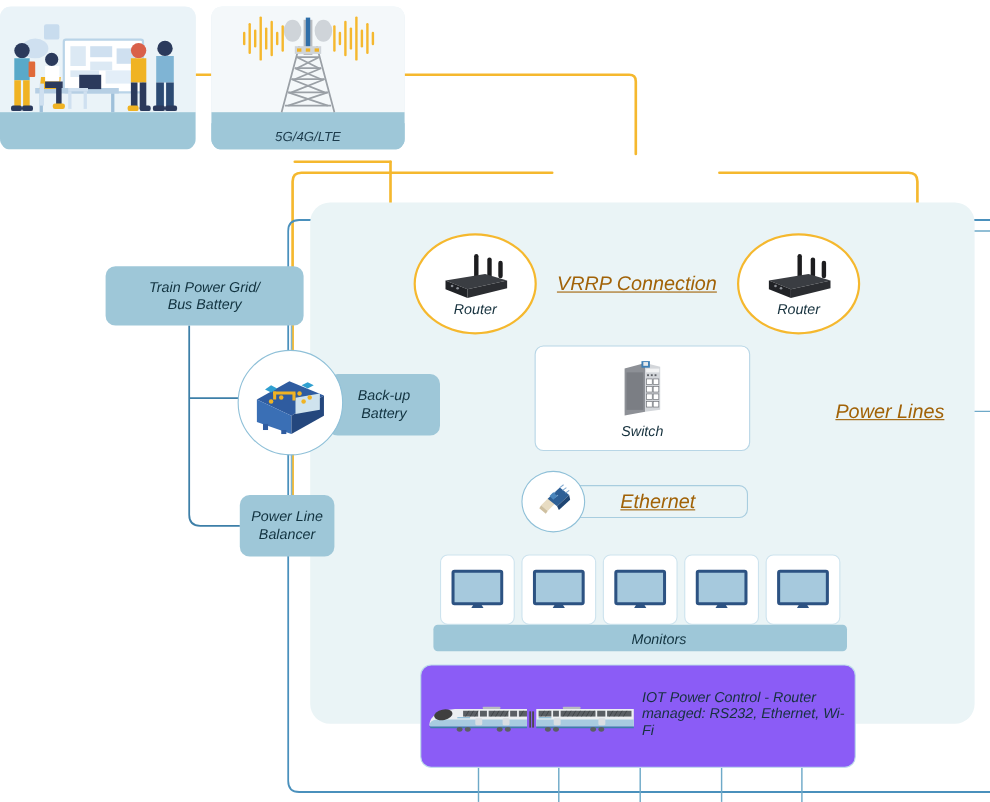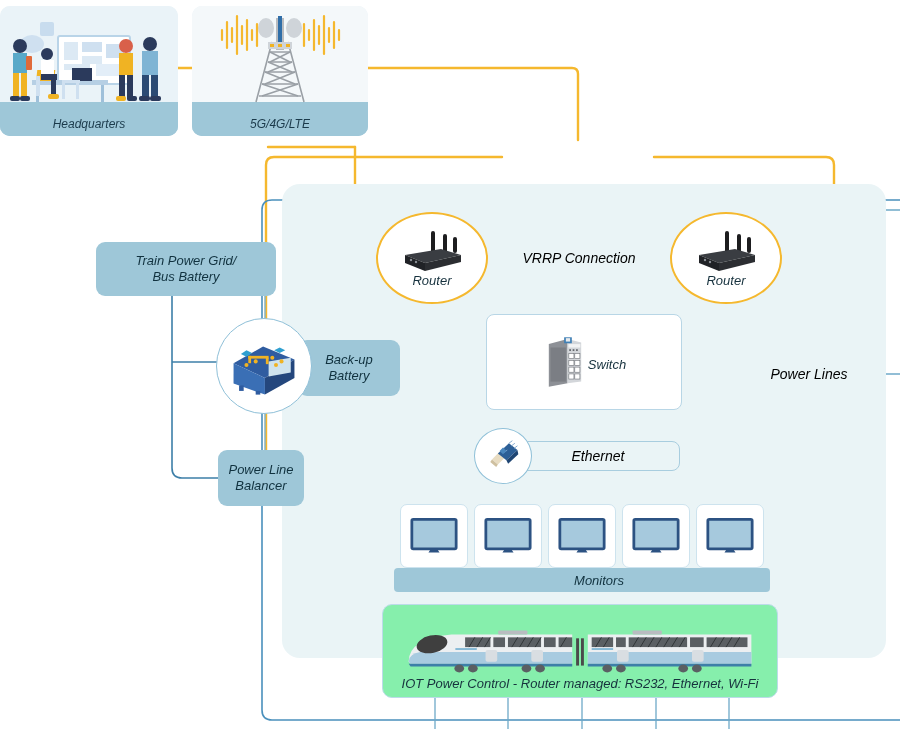--- a/index.html
+++ b/index.html
@@ -26,44 +26,44 @@
   
   .panel{background:#eaf4f6;border-radius:18px;}
 
   
   .pill{background:#9ec7d8;border-radius:9px;display:flex;align-items:center;
     justify-content:center;text-align:center;color:#11323f;font-style:italic;
     font-size:13px;line-height:1.25;padding:4px 8px;}
 
   
   .wbox{background:#ffffff;border:1px solid #b8d6e6;border-radius:8px;
-    display:flex;align-items:center;justify-content:center;}
+    display:flex;flex-direction:column;align-items:center;justify-content:center;}
   .wbox .lbl{font-style:italic;font-size:13px;color:#16313d;}
 
   
   .circ{border-radius:50%;background:#ffffff;display:flex;flex-direction:column;
     align-items:center;justify-content:center;}
   .circ.yellow{border:2px solid #f5b82e;}
   .circ.blue{border:1.5px solid #8fc0d8;}
   .circ .lbl{font-style:italic;font-size:13px;color:#16313d;margin-top:-2px;}
 
   
-  .linelabel{font-style:italic;font-size:14px;color:#000000;white-space:nowrap;
-    display:flex;align-items:center;justify-content:center;}
+  .linelabel{font-style:italic;font-size:18px;color:#a16207;white-space:nowrap;
+    display:flex;align-items:center;justify-content:center;text-decoration:underline;}
   .ethbox{background:#eaf4f6;border:1px solid #a8cddf;border-radius:8px;}
 
   
   .monbar{background:#9ec7d8;border-radius:4px;display:flex;align-items:center;
     justify-content:center;color:#11323f;font-style:italic;font-size:13px;}
   .monbox{background:#ffffff;border:1px solid #cde3ee;border-radius:7px;
     display:flex;align-items:center;justify-content:center;}
 
   
-  .traincard{background:#86efac;border:1px solid #bcdbe9;border-radius:10px;
-    display:flex;flex-direction:column;align-items:center;justify-content:flex-end;}
+  .traincard{background:#8b5cf6;border:1px solid #bcdbe9;border-radius:10px;
+    display:flex;flex-direction:row;align-items:center;justify-content:flex-end;}
   .traincard .cap{font-style:italic;font-size:13px;color:#16313d;padding-bottom:6px;}
 </style>
 </head>
 <body>
 
 <div id="stage">
 
   <svg id="wires" viewBox="0 0 900 729">
     <g fill="none" stroke="#f5b82e" stroke-width="2.4" stroke-linecap="round">
 
@@ -184,21 +184,20 @@
       <path d="M119 69 h6 v24 h-6 z M127 69 h6 v24 h-6 z" fill="#2b3a5c"></path>
       <rect x="116" y="90" width="10" height="5" rx="2" fill="#f0b323"></rect>
       <rect x="127" y="90" width="10" height="5" rx="2" fill="#2b3a5c"></rect>
 
       <circle cx="150" cy="38" r="7" fill="#2b3a5c"></circle>
       <path d="M142 45 h16 v24 h-16 z" fill="#7fb4d4"></path>
       <path d="M142 69 h7 v24 h-7 z M151 69 h7 v24 h-7 z" fill="#2b4a73"></path>
       <rect x="139" y="90" width="11" height="5" rx="2" fill="#2b3a5c"></rect>
       <rect x="150" y="90" width="11" height="5" rx="2" fill="#2b3a5c"></rect>
     </svg>
-    <div class="cap">Headquarters</div>
   </div>
 
   <div class="node photocard" style="left:192px;top:6px;width:176px;height:130px;">
     <svg viewBox="0 0 176 130" width="176" height="130">
       <rect x="0" y="0" width="176" height="130" fill="#f4f8fa"></rect>
       <rect x="0" y="96" width="176" height="34" fill="#9ec7d8"></rect>
 
       <g stroke="#9aa0a6" stroke-width="1.6" fill="none">
         <path d="M80 36 L64 96 M96 36 L112 96"></path>
         <path d="M78 46 L98 46 M76 56 L100 56 M73 66 L103 66 M70 78 L106 78 M67 90 L109 90"></path>

